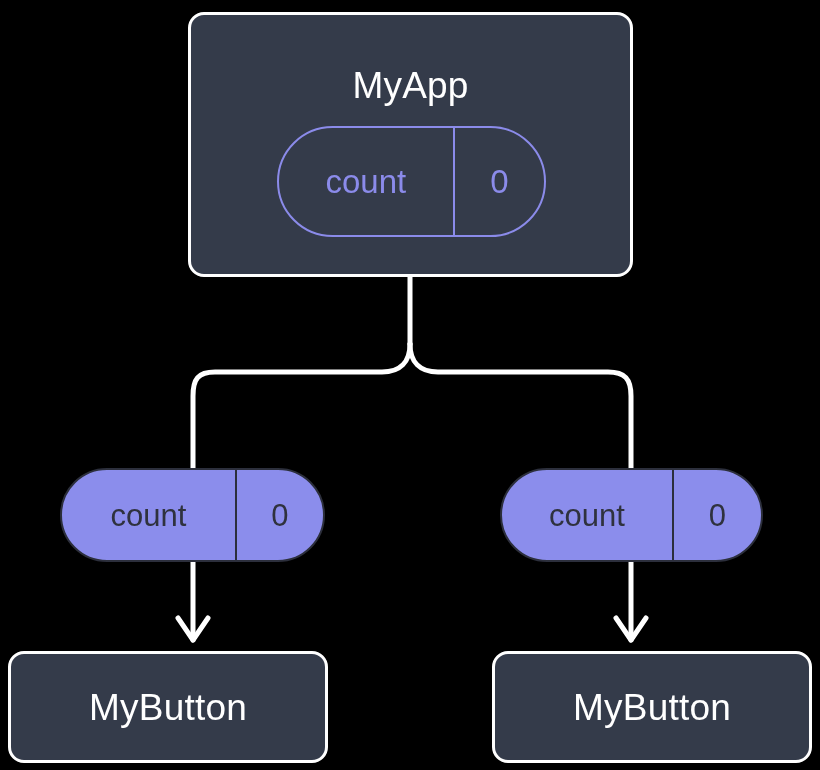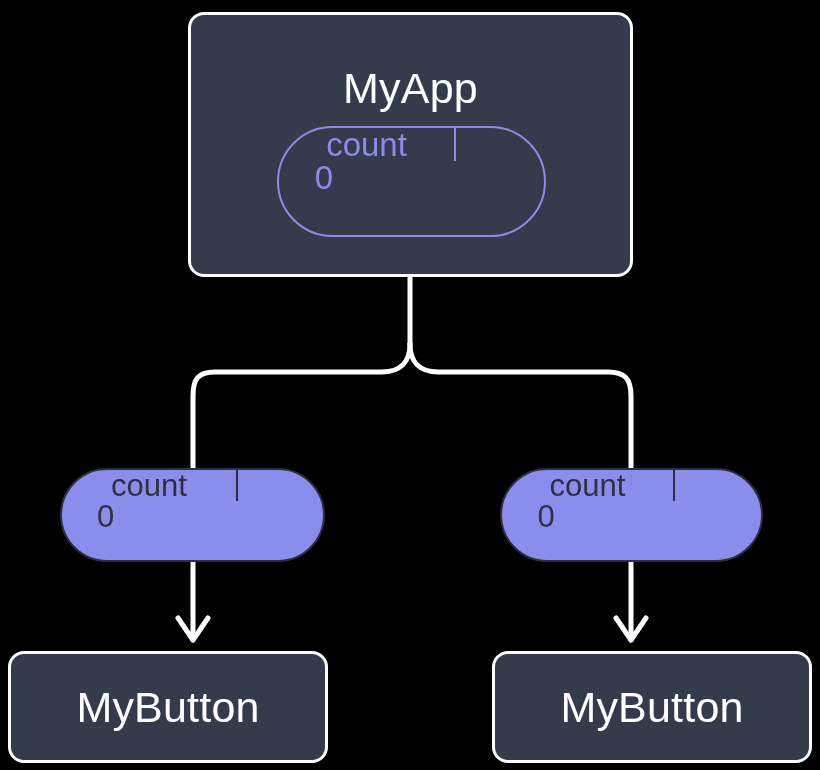--- a/index.html
+++ b/index.html
@@ -33,21 +33,21 @@
     box-sizing: border-box;
     background: #343b4a;
     border: 3px solid #ffffff;
     border-radius: 16px;
     display: flex;
     flex-direction: column;
     align-items: center;
   }
   .comp-title {
     color: #ffffff;
-    font-size: 43px;
+    font-size: 37px;
     line-height: 1;
     letter-spacing: 0.2px;
     white-space: nowrap;
   }
 
   #node-myapp {
     left: 188px;
     top: 12px;
     width: 445px;
     height: 265px;
@@ -71,21 +71,20 @@
   }
 
   
   .pill {
     position: absolute;
     box-sizing: border-box;
     display: flex;
     align-items: stretch;
     border-radius: 999px;
     overflow: hidden;
-    flex-direction: column;
   }
   .pill .pill-key,
   .pill .pill-val {
     display: flex;
     align-items: center;
     justify-content: center;
     white-space: nowrap;
     line-height: 1;
   }
 

